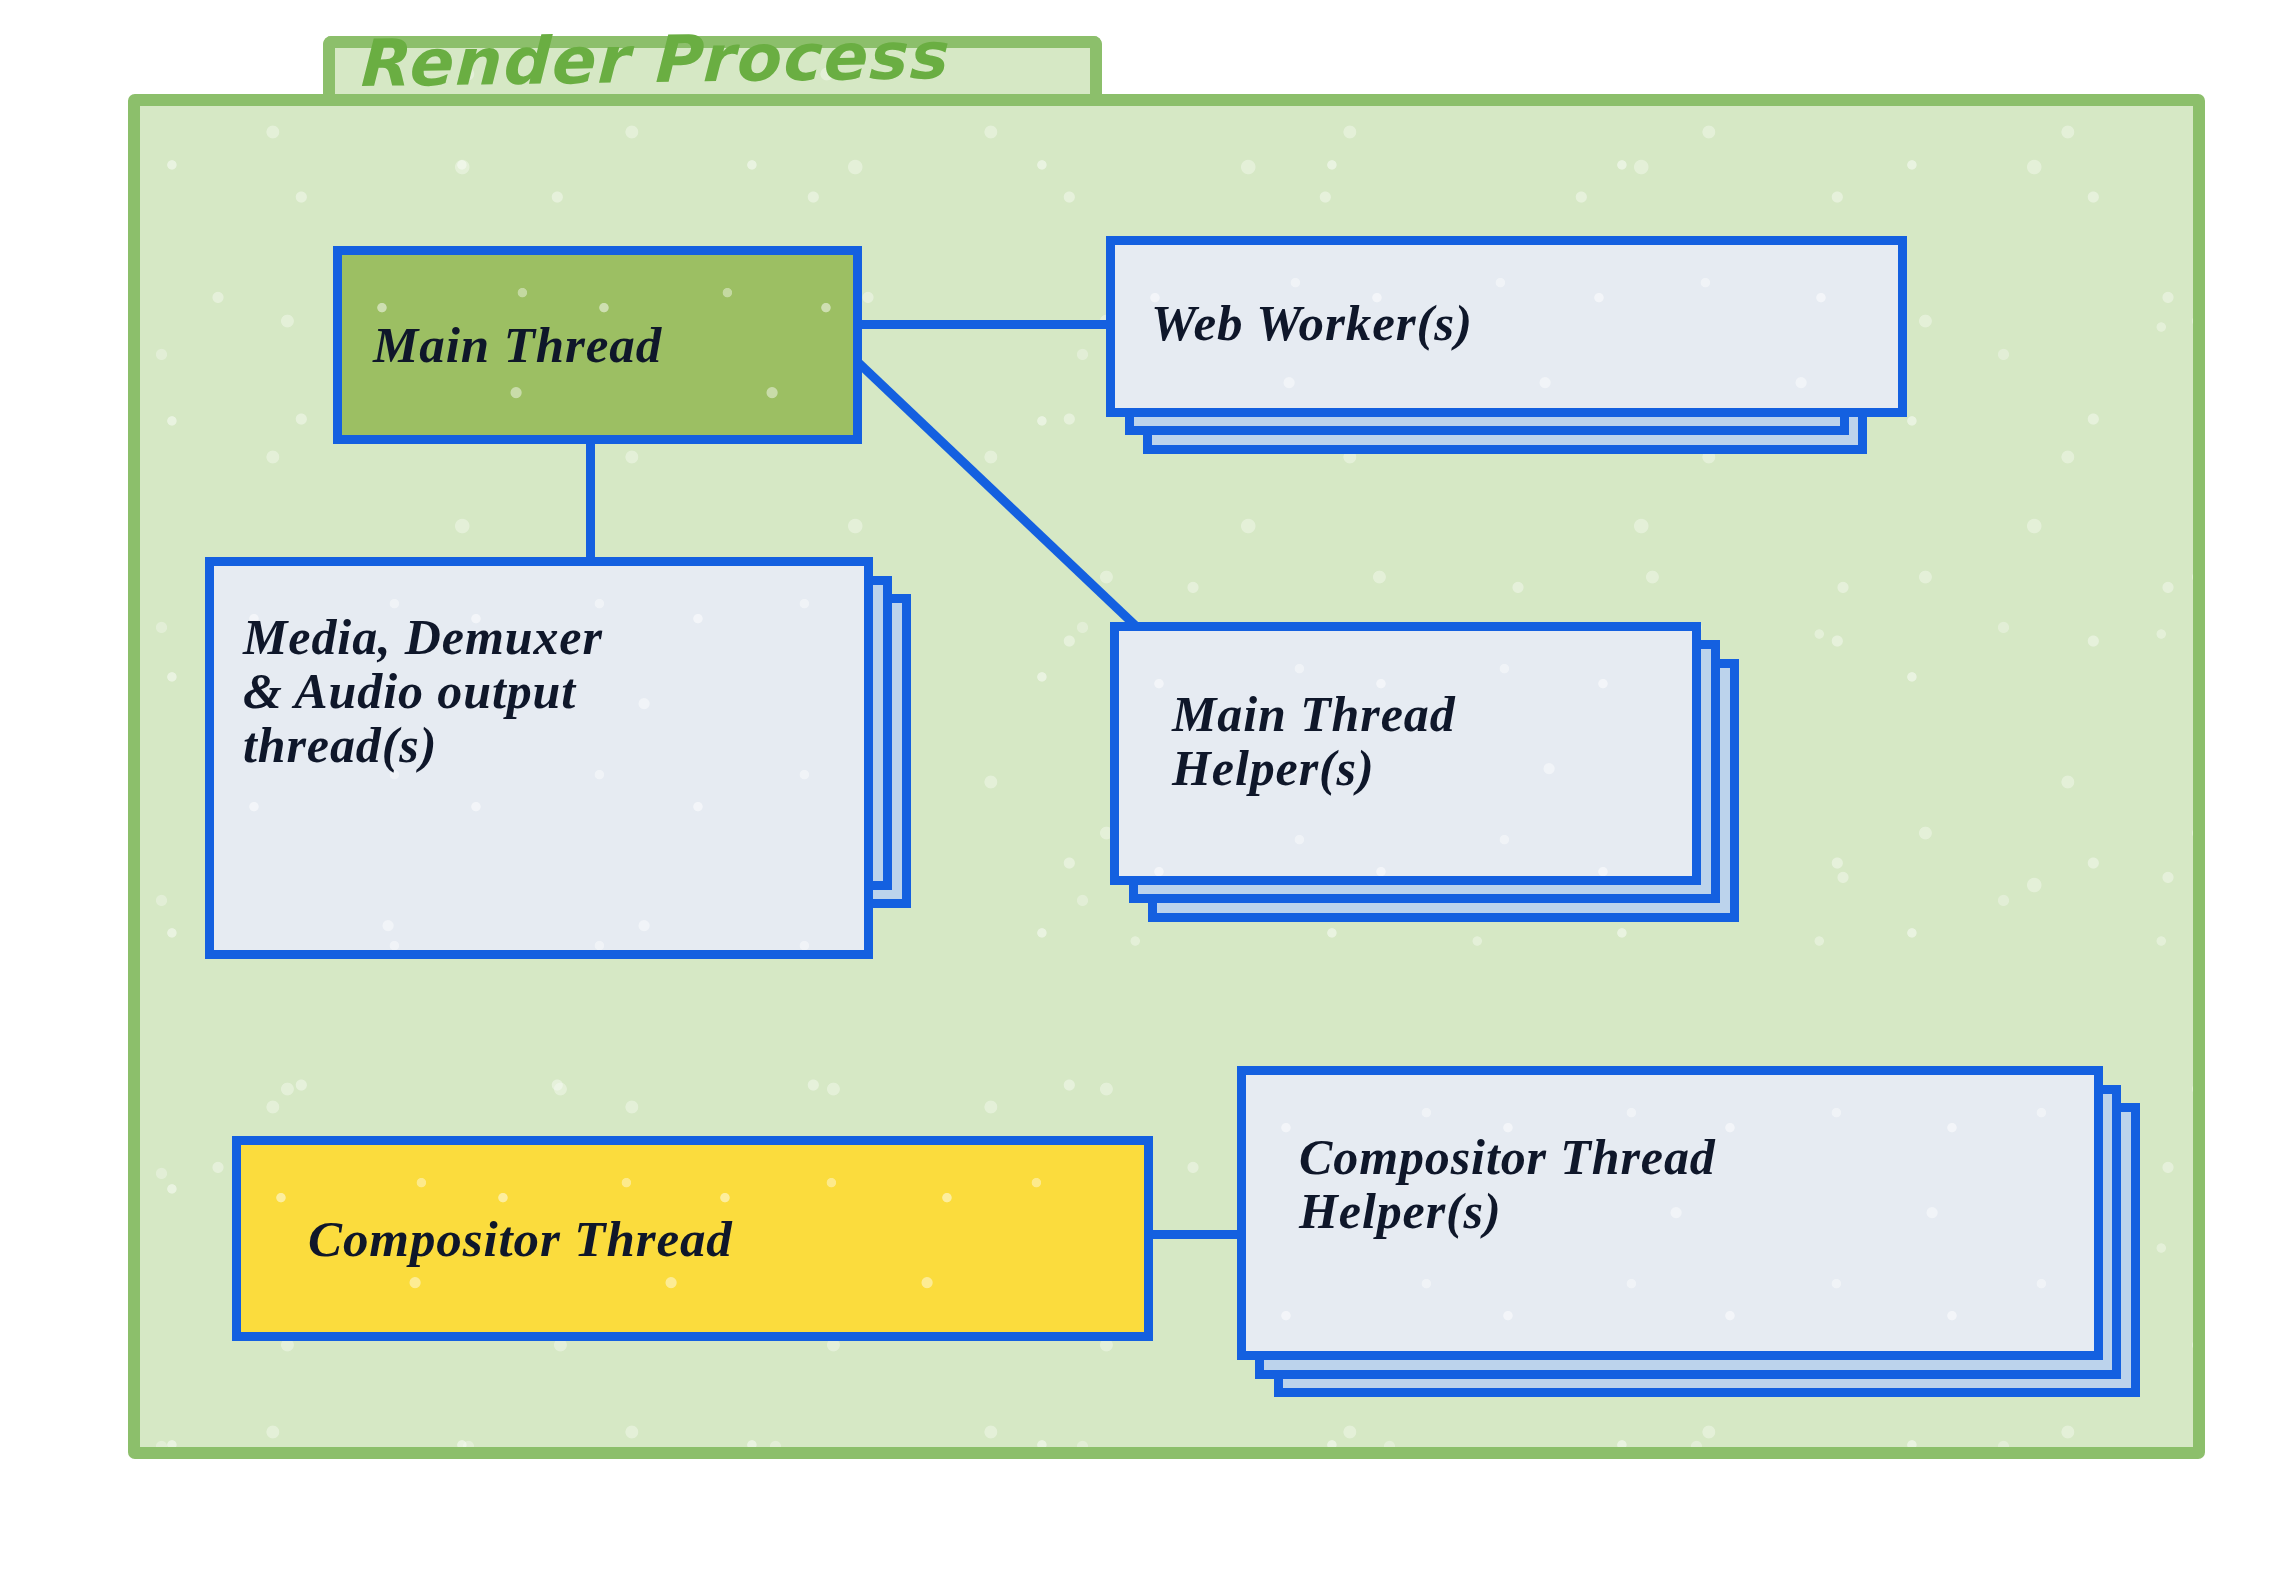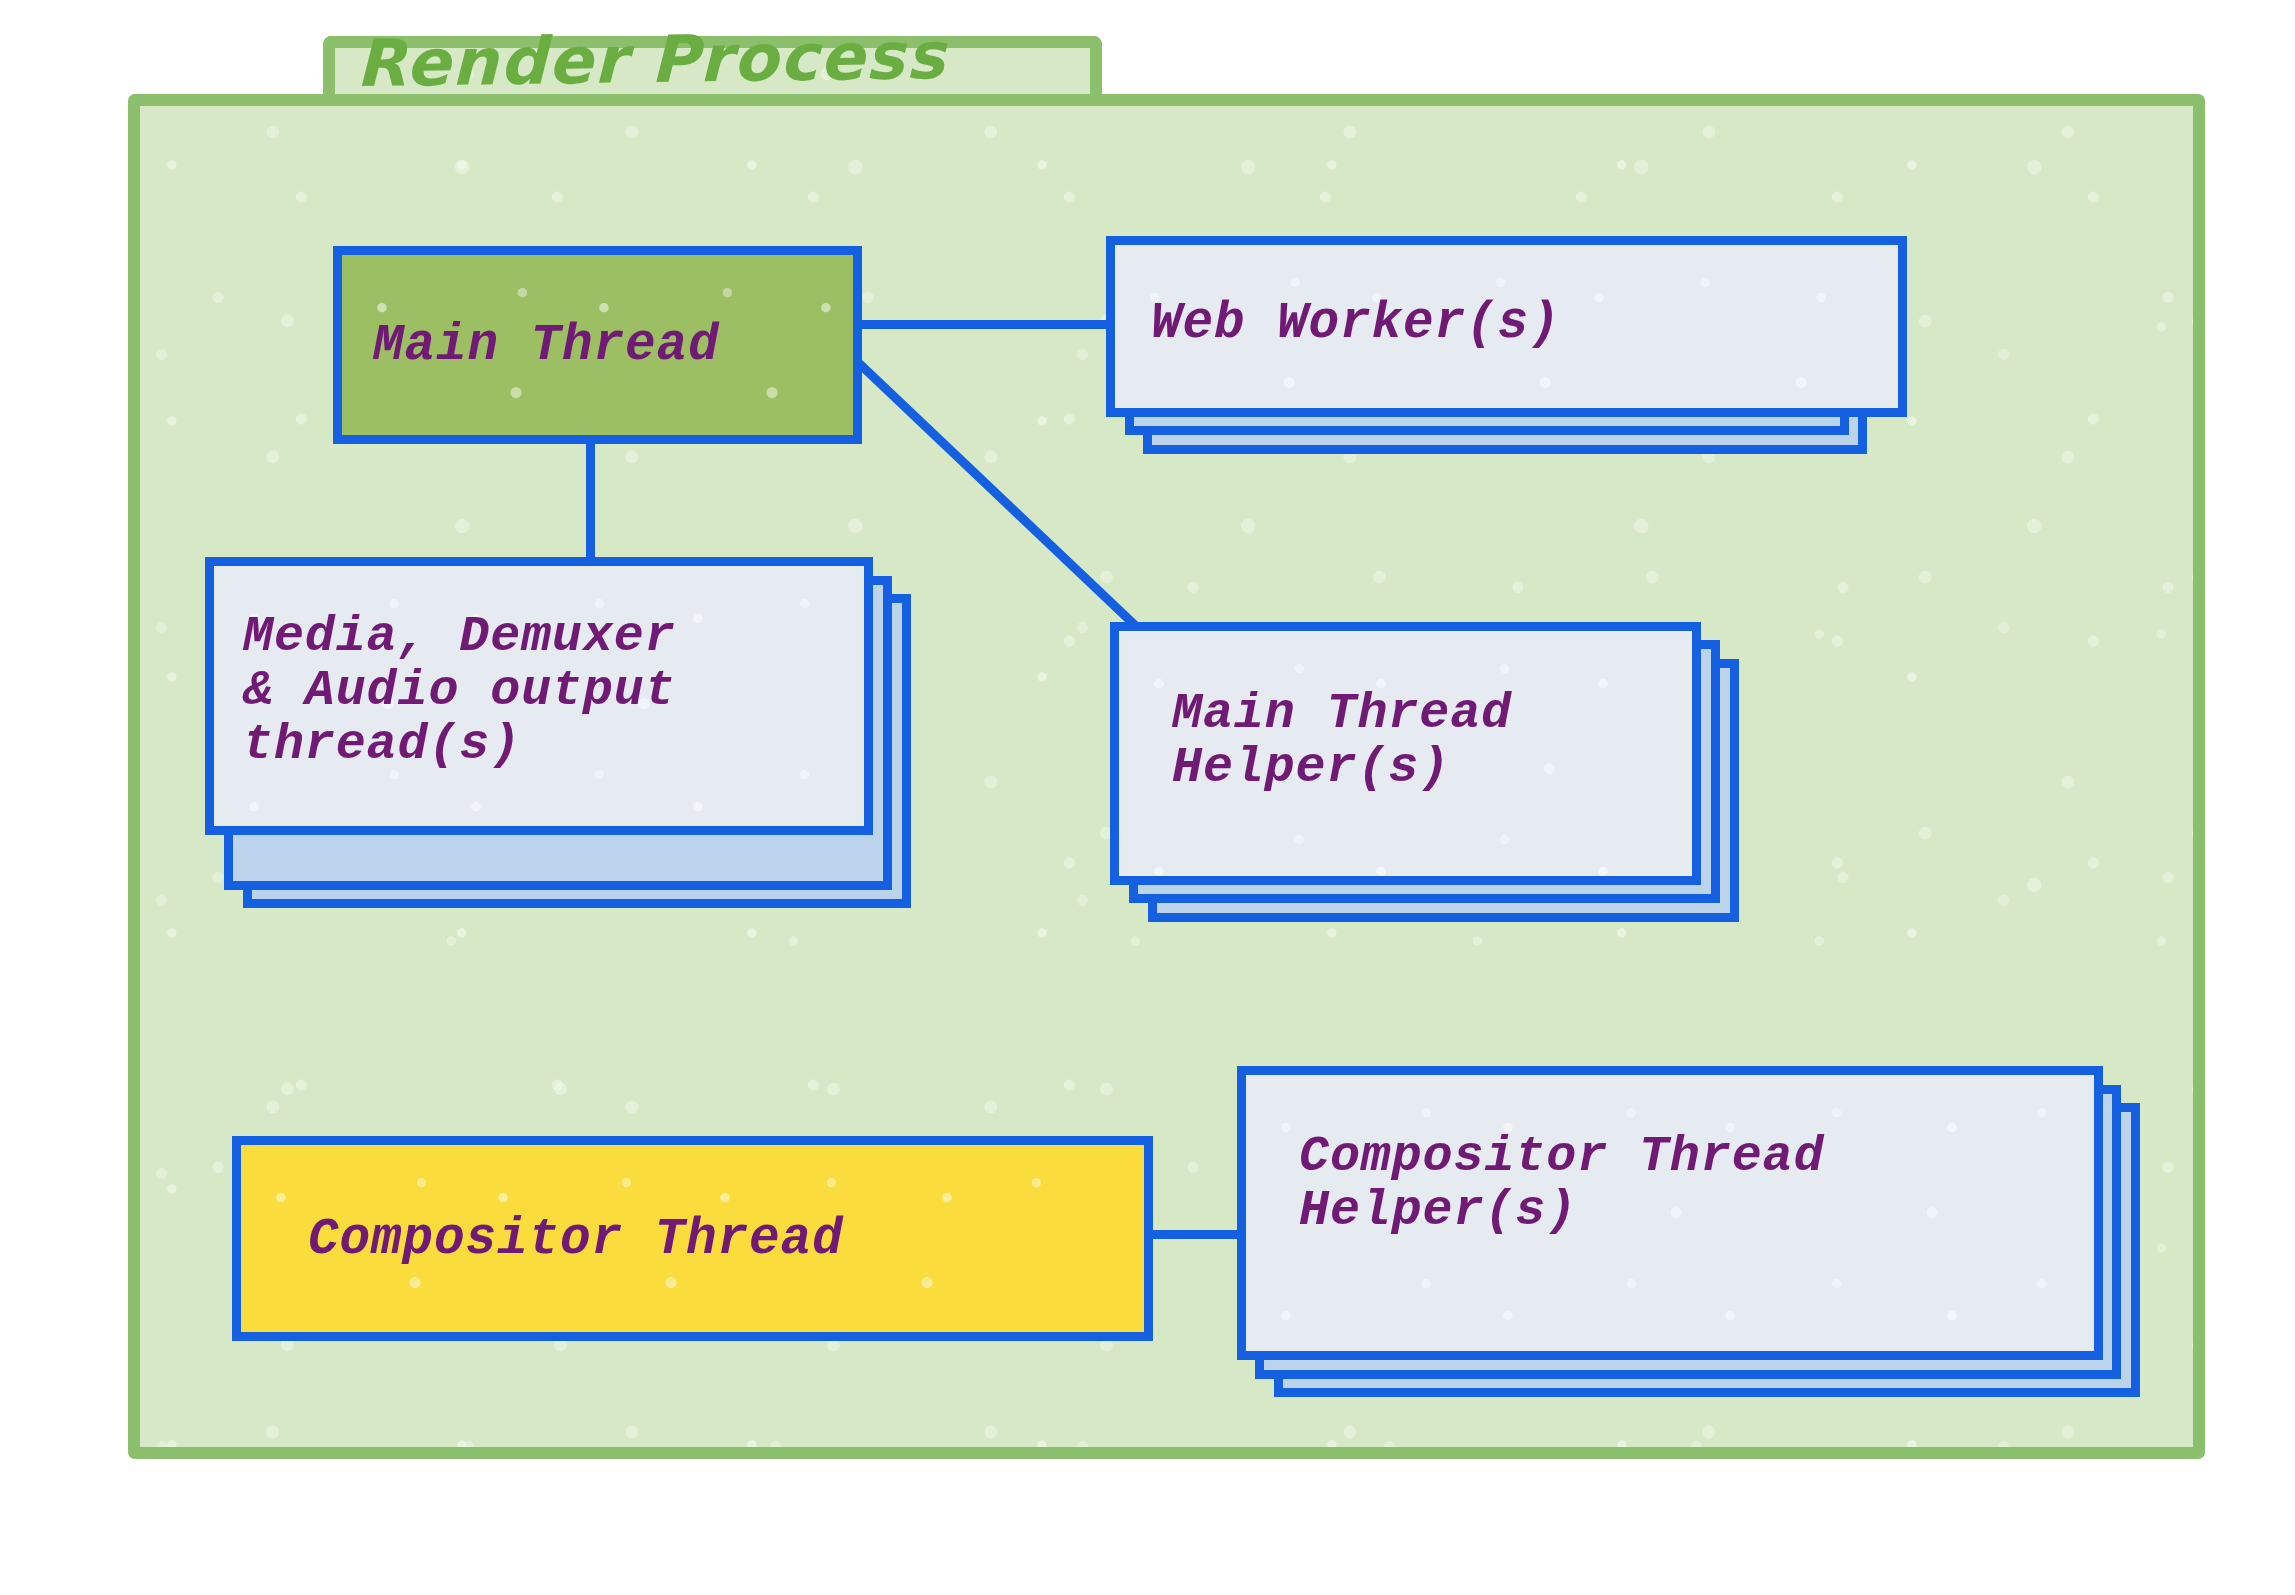--- a/index.html
+++ b/index.html
@@ -95,22 +95,22 @@
     pointer-events: none;
     background-image:
       radial-gradient(circle at 18% 28%, rgba(255,255,255,.50) 0 4.3px, transparent 5.1px),
       radial-gradient(circle at 68% 62%, rgba(255,255,255,.45) 0 5.1px, transparent 6px),
       radial-gradient(circle at 88% 22%, rgba(255,255,255,.40) 0 4.3px, transparent 5.1px);
     background-size: 222px 188px, 256px 222px, 205px 171px;
   }
   .node-label {
     position: relative;
     display: block;
-    color: #701a75;
-    font-family: Liberation Mono, monospace;
+    color: #0f172a;
+    font-family: Liberation Serif, serif;
     font-weight: 700;
     font-style: italic;
     letter-spacing: 0.9px;
     line-height: 1.08;
     white-space: pre-line;
     z-index: 2;
   }
 
   
   .stack-sheet {
@@ -147,21 +147,21 @@
   #node-web-worker {
     left: 1106px; top: 236px;  width: 801px;  height: 181px;
     background: #E6EBF2;
   }
   #node-web-worker .node-label {
     font-size: 51px;
     margin: 51px 0 0 36px;
   }
 
   #node-media-thread {
-    left: 205px;  top: 557px;  width: 668px;  height: 278px;
+    left: 205px;  top: 557px;  width: 668px;  height: 402px;
     background: #E6EBF2;
   }
   #node-media-thread .node-label {
     font-size: 50px;
     margin: 44px 0 0 29px;
   }
 
   #node-main-thread-helper {
     left: 1110px; top: 622px;  width: 591px;  height: 263px;
     background: #E6EBF2;

